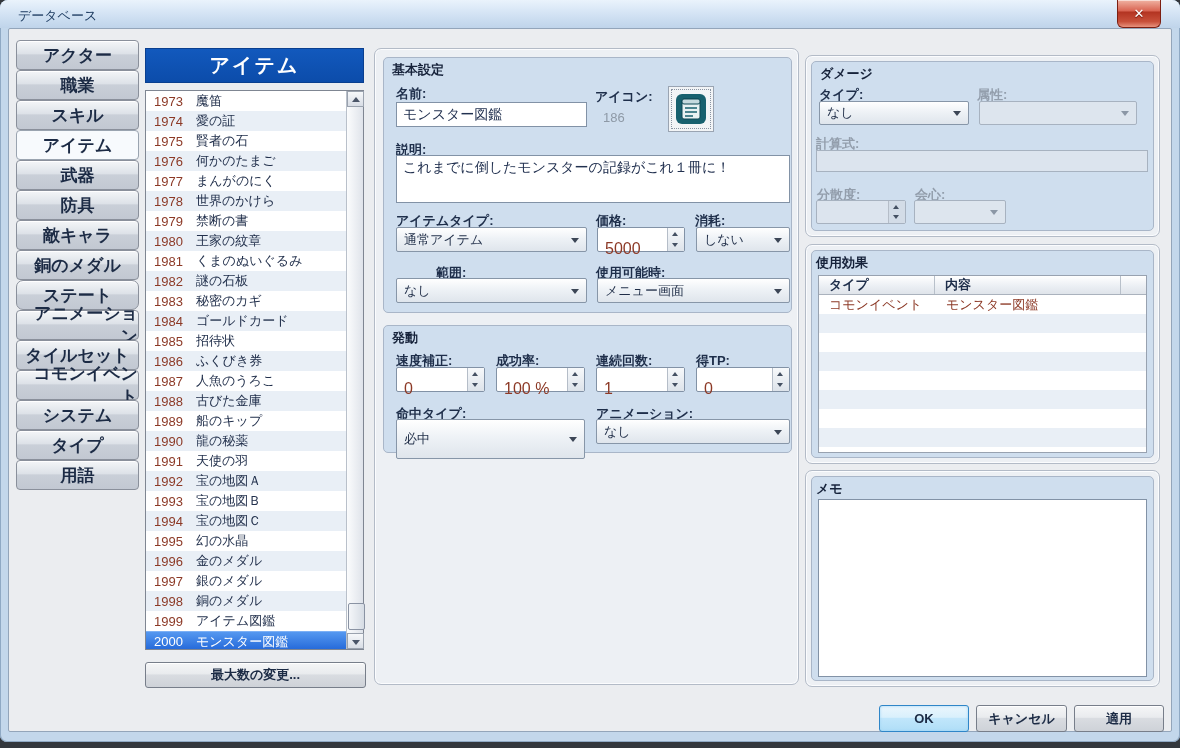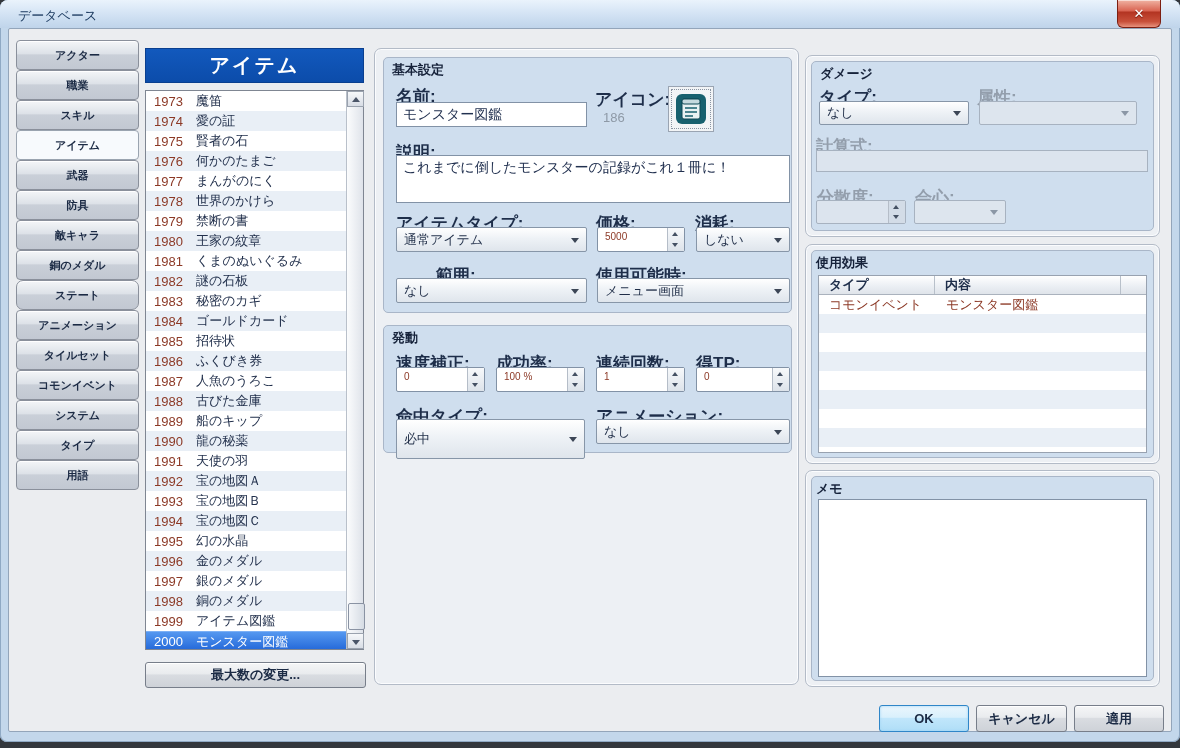--- a/index.html
+++ b/index.html
@@ -6,21 +6,21 @@
   body{font-family:"Liberation Sans","DejaVu Sans",sans-serif;}
   #window{position:relative;width:1180px;height:742px;background:#c3d7eb;border-radius:8px 8px 7px 7px;overflow:hidden;box-shadow:inset 0 0 0 1px #8fa9c4;}
   .titlebar{position:absolute;left:0;top:0;right:0;height:28px;background:linear-gradient(#eaf3fc,#d3e3f4 50%,#bfd4ea);}
   .title-text{position:absolute;left:18px;top:7px;font-size:13px;color:#17365c;}
   .close-btn{position:absolute;right:19px;top:0;width:42px;height:27px;border:1px solid #7c1f12;border-top:none;border-radius:0 0 6px 6px;background:linear-gradient(#f0b3a3,#d96452 40%,#b33422 45%,#c8503a 80%,#e8927e);display:flex;align-items:center;justify-content:center;box-shadow:inset 0 1px 0 rgba(255,255,255,.55);cursor:pointer;}
   .close-x{color:#fff;font-size:13px;font-weight:bold;text-shadow:0 1px 1px #6e160b;line-height:1;}
   .client{position:absolute;left:8px;top:28px;right:8px;bottom:10px;background:#ebedf0;border:1px solid #93a5ba;border-radius:2px;}
 
   
   .side-btn{position:absolute;left:16px;width:121px;height:28px;border:1px solid #8a909b;border-radius:4px;background:linear-gradient(#f4f6f8,#dde2e8 45%,#c9cfd8 50%,#c2c8d2);display:flex;align-items:center;justify-content:center;cursor:pointer;box-shadow:inset 0 1px 0 #fff;}
-  .side-btn span{font-size:11px;font-weight:bold;color:#1c2b45;text-align:right;}
+  .side-btn span{font-size:17px;font-weight:bold;color:#1c2b45;text-align:right;}
   .side-btn.sel{background:#f7fafd;box-shadow:none;border-color:#9aa4b0;}
 
   
   .list-header{position:absolute;left:145px;top:48px;width:219px;height:35px;background:linear-gradient(#1259bd,#0c4caa);border:1px solid #0a3f8f;box-sizing:border-box;display:flex;align-items:center;justify-content:center;}
   .list-header span{color:#fff;font-weight:bold;font-size:20px;letter-spacing:2px;}
   .list-box{position:absolute;left:145px;top:90px;width:219px;height:560px;background:#fff;border:1px solid #7f8692;box-sizing:border-box;}
   .list-rows{position:absolute;left:0;top:0;width:200px;height:558px;overflow:hidden;}
   .lrow{height:20px;display:flex;align-items:center;font-size:13px;cursor:pointer;}
   .lrow.alt{background:#e9eff6;}
   .lrow .rid{display:inline-block;width:36px;margin-left:8px;color:#8c3926;white-space:pre;}
@@ -38,35 +38,35 @@
 
   
   .btn{border:1px solid #777e8a;border-radius:3px;background:linear-gradient(#f5f6f7,#e9ebee 45%,#d9dce1 50%,#ced2d8);font-size:13px;font-weight:bold;color:#1c2b45;display:flex;align-items:center;justify-content:center;cursor:pointer;box-shadow:inset 0 1px 0 #fff;}
   .btn.default{border:1px solid #2f86c8;background:linear-gradient(#eaf6fd,#d9f0fc 45%,#c0e6fb 50%,#b0def7);box-shadow:inset 0 0 3px #9fd4f2;}
 
   
   .panel{position:absolute;background:#edf0f4;border:1px solid #b3bbc7;border-radius:7px;box-shadow:inset 0 0 0 1px #fbfcfe;}
   .grp{position:absolute;background:#cfdeee;border:1px solid #a9b6c8;border-radius:5px;}
   .grp.fill{left:5px;top:5px;right:5px;bottom:5px;}
   .gtitle{position:absolute;left:8px;top:3px;font-size:13px;font-weight:bold;color:#16223a;}
-  .lbl{position:absolute;font-size:17px;font-weight:bold;color:#1e2e4a;white-space:nowrap;}
+  .lbl{position:absolute;font-size:13px;font-weight:bold;color:#1e2e4a;white-space:nowrap;}
   .lbl.dis{color:#939eac;}
 
   .tinput{position:absolute;background:#fff;border:1px solid #8292a6;box-sizing:border-box;font-size:14px;color:#223150;padding:2px 6px;}
   input.tinput{outline:none;}
   .tinput.dis{background:#dce4ee;border-color:#a7b2c0;}
   .textbox{position:absolute;background:#fff;border:1px solid #8292a6;box-sizing:border-box;font-size:14px;color:#223150;padding:3px 6px;overflow:hidden;}
 
   .combo{position:absolute;box-sizing:border-box;border:1px solid #8796a8;border-radius:2px;background:linear-gradient(#ffffff,#eef2f6 45%,#dfe5ec);display:flex;align-items:center;padding:0 22px 0 7px;font-size:13px;color:#1f2d47;cursor:pointer;}
   .combo i{position:absolute;right:7px;top:50%;margin-top:-2px;width:0;height:0;border-left:4px solid transparent;border-right:4px solid transparent;border-top:5px solid #3c4656;}
   .combo.dis{background:#dde5ee;border-color:#a7b2c0;}
   .combo.dis i{border-top-color:#8b97a6;}
 
   .spin{position:absolute;box-sizing:border-box;border:1px solid #8292a6;background:#fff;border-radius:2px;}
-  .spin .sval{position:absolute;left:7px;top:3px;font-size:10px;color:#8c3926;}
+  .spin .sval{position:absolute;left:7px;top:12px;font-size:16px;color:#8c3926;}
   .spin .sbx{position:absolute;right:0;top:0;bottom:0;width:16px;border-left:1px solid #b5bdc8;background:linear-gradient(#f7f9fb,#dde3ea);cursor:pointer;}
   .spin .sbx i{position:absolute;left:4px;width:0;height:0;border-left:3.5px solid transparent;border-right:3.5px solid transparent;}
   .spin .sbx i.u{top:4px;border-bottom:4px solid #445062;}
   .spin .sbx i.d{bottom:4px;border-top:4px solid #445062;}
   .spin.dis{background:#dce4ee;border-color:#a7b2c0;}
   .spin.dis .sbx{background:#d3dce7;}
 
   .icon-btn{position:absolute;width:46px;height:46px;background:#f2f4f6;border:1px solid #9aa4b2;box-sizing:border-box;display:flex;align-items:center;justify-content:center;cursor:pointer;outline:1px dotted #8a94a2;outline-offset:-4px;}
   .icon-186{font-size:13px;color:#8e99a6;}
 

